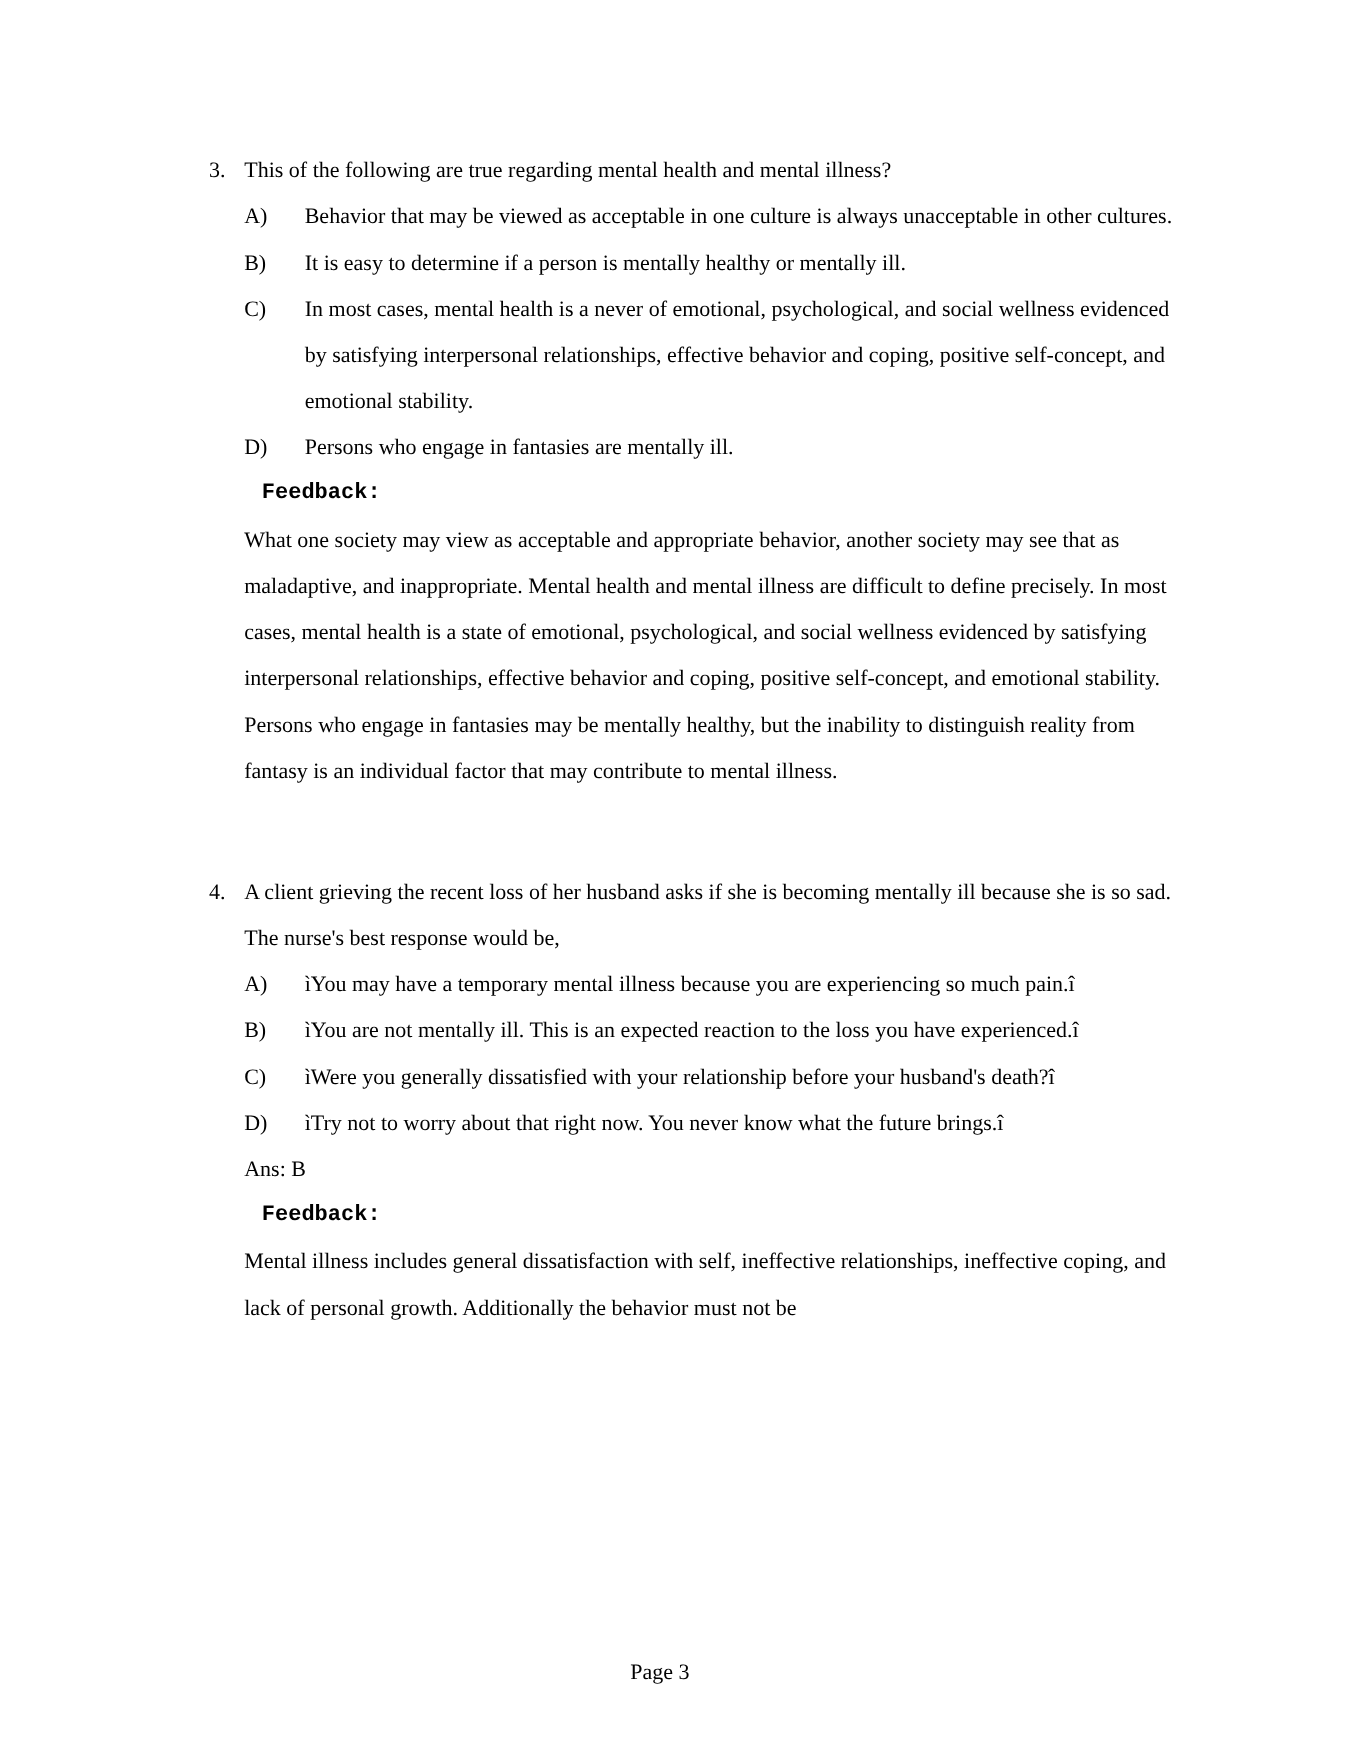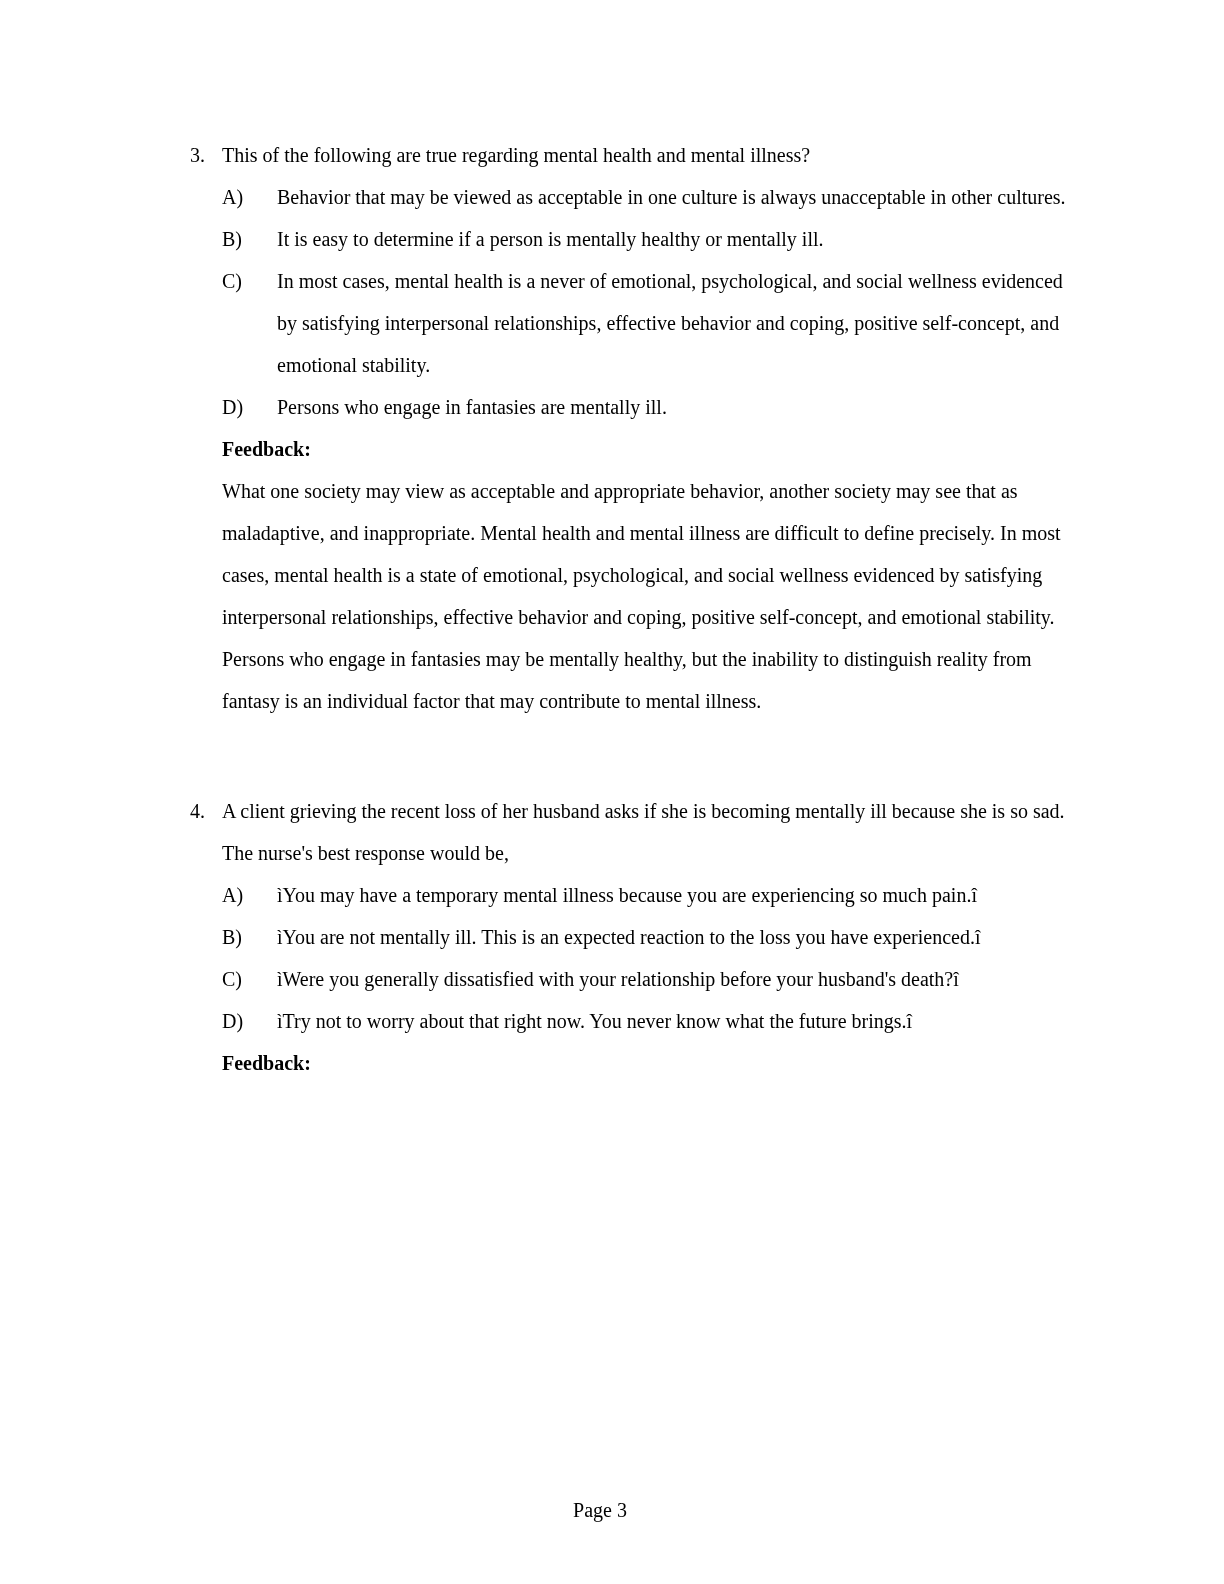--- a/index.html
+++ b/index.html
@@ -28,25 +28,25 @@
   }
   .question { width: 100%; }
   .question + .question { margin-top: 68px; }
   .q-row { display: flex; align-items: flex-start; }
   .q-num { width: 32px; flex-shrink: 0; }
   .q-text { flex: 1; }
   .option { display: flex; align-items: flex-start; margin-left: 32px; }
   .opt-letter { width: 55px; flex-shrink: 0; }
   .opt-text { flex: 1; }
   .answer-line { margin-left: 32px; }
-  .feedback-label { margin-left: 32px; font-weight: bold; }
+  .feedback-label { margin-left: 48px; font-weight: bold; font-family: Liberation Mono, monospace; }
   .feedback-text { margin-left: 32px; }
   .footer {
     position: absolute;
-    bottom: 62px;
+    bottom: 52px;
     left: 0;
     width: 1200px;
     text-align: center;
     line-height: 24px;
   }
 </style>
 </head>
 <body>
 
 <div class="page">
@@ -91,19 +91,21 @@
         <span class="opt-text">ìYou are not mentally ill. This is an expected reaction to the loss you have experienced.î</span>
       </div>
       <div class="option">
         <span class="opt-letter">C)</span>
         <span class="opt-text">ìWere you generally dissatisfied with your relationship before your husband's death?î</span>
       </div>
       <div class="option">
         <span class="opt-letter">D)</span>
         <span class="opt-text">ìTry not to worry about that right now. You never know what the future brings.î</span>
       </div>
+      <div class="answer-line">Ans: B</div>
       <div class="feedback-label">Feedback:</div>
+      <div class="feedback-text">Mental illness includes general dissatisfaction with self, ineffective relationships, ineffective coping, and lack of personal growth. Additionally the behavior must not be</div>
     </section>
 
   </div>
 
   <div class="footer">Page 3</div>
 </div>
 
 </body></html>

